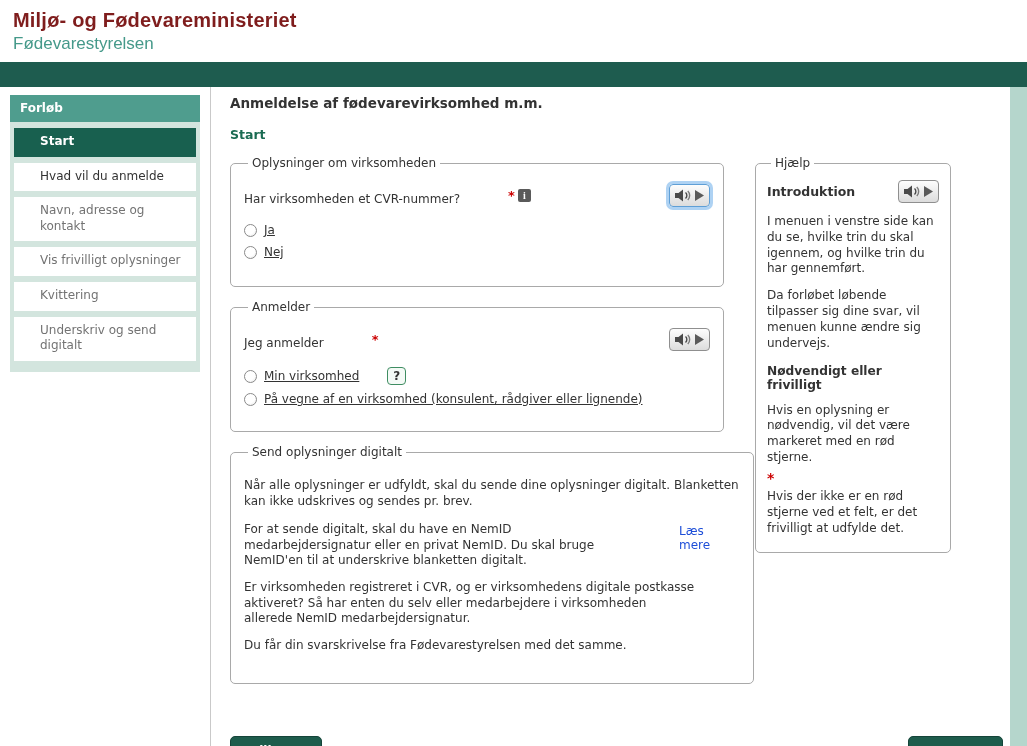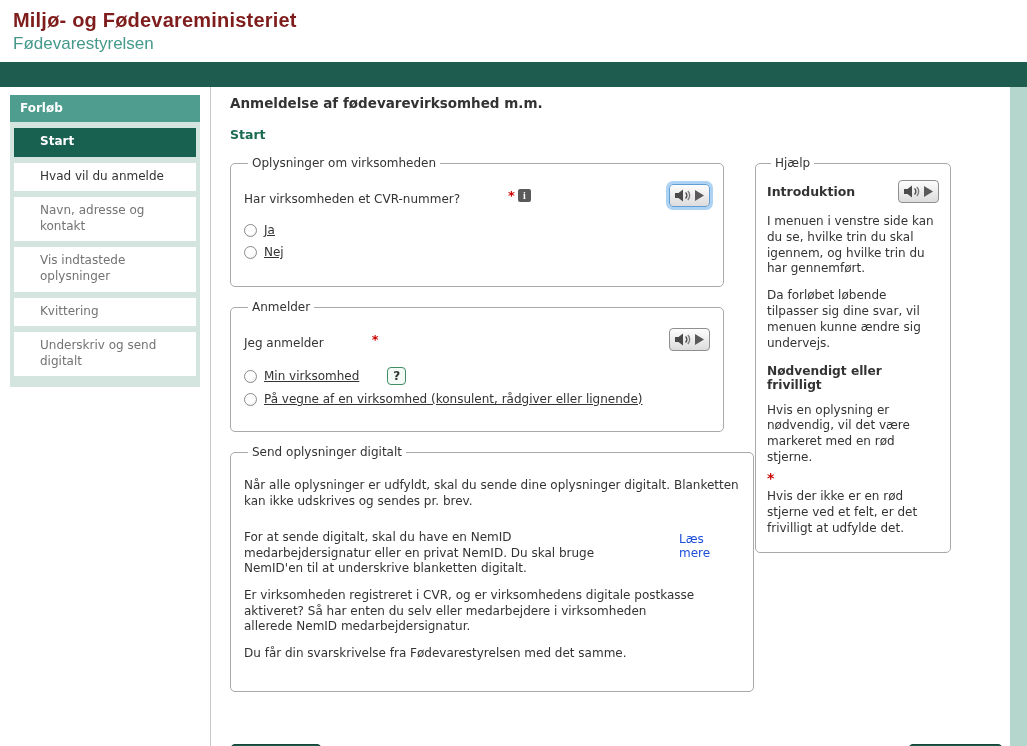--- a/index.html
+++ b/index.html
@@ -52,21 +52,21 @@
   .radio-row { display:flex; align-items:center; margin-top:7px; }
   .radio-dot { width:13px; height:13px; border-radius:50%; border:1px solid #8a8a8a; flex:none;
                background:radial-gradient(circle at 35% 30%, #ffffff 55%, #e3e3e3); cursor:pointer; }
   .radio-label { margin-left:7px; line-height:1.25; cursor:pointer;text-decoration:underline; }
   .opts { margin-top:16px; }
   .help-q-btn { display:inline-block; width:19px; height:18px; border:1px solid #3f8d62; border-radius:4px;
                 background:#f4faf6; color:#333; font-weight:bold; text-align:center; line-height:17px;
                 margin-left:28px; cursor:pointer; }
 
   .digital p { line-height:1.3; margin-top:11px; }
-  .digital .p-row { display:flex; align-items:flex-start; margin-top:21px;gap:40px; }
+  .digital .p-row { display:flex; align-items:flex-start; margin-top:13px;gap:40px; }
   .digital .p-row p { margin:0; width:420px; }
   .laes-mere { margin-left:auto; margin-right:5px; color:#1d4ed8; cursor:pointer; margin-top:2px; }
   .narrow { max-width:452px; }
   .digital { padding-bottom:30px; }
 
   
   .help-fieldset { padding:6px 11px 16px 11px; }
   .help-head { display:flex; align-items:center; margin-top:4px; }
   .help-heading { font-size:12.5px; font-weight:bold; }
   .help-fieldset p { line-height:1.32; margin-top:11px; }
@@ -90,21 +90,21 @@
 
 <div class="page">
   <div class="right-strip"></div>
   <div class="v-divider"></div>
 
   <div class="sidebar">
     <div class="sidebar-title">Forløb</div>
     <div class="nav-item active">Start</div>
     <div class="nav-item">Hvad vil du anmelde</div>
     <div class="nav-item disabled">Navn, adresse og kontakt</div>
-    <div class="nav-item disabled">Vis indtastede oplysninger</div>
+    <div class="nav-item disabled">Vis frivilligt oplysninger</div>
     <div class="nav-item disabled">Kvittering</div>
     <div class="nav-item disabled">Underskriv og send digitalt</div>
   </div>
 
   <div class="main">
     <div class="page-title">Anmeldelse af fødevarevirksomhed m.m.</div>
     <div class="step-title">Start</div>
 
     <div class="columns">
       <div class="form-col">

